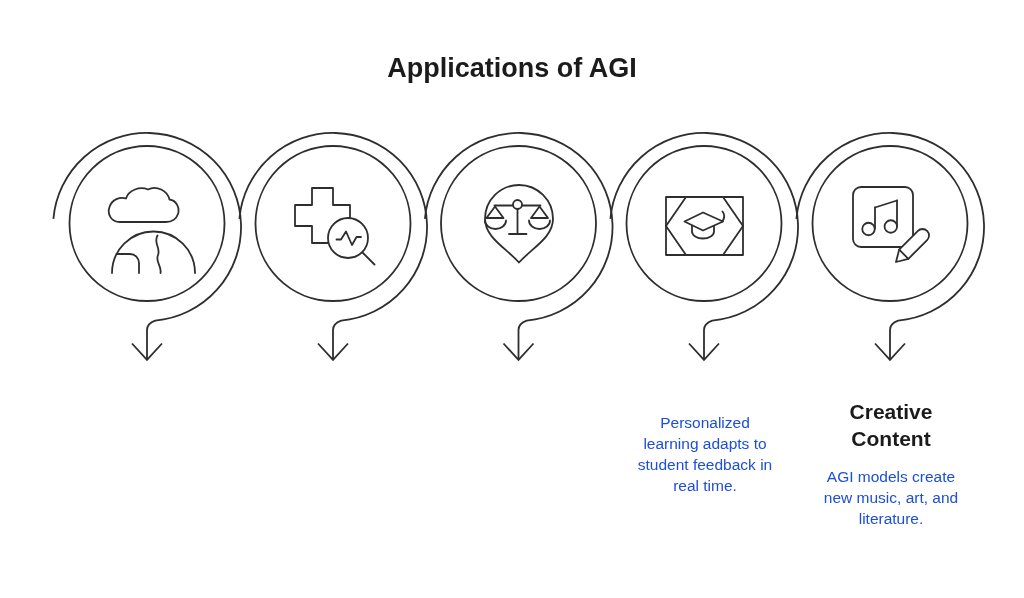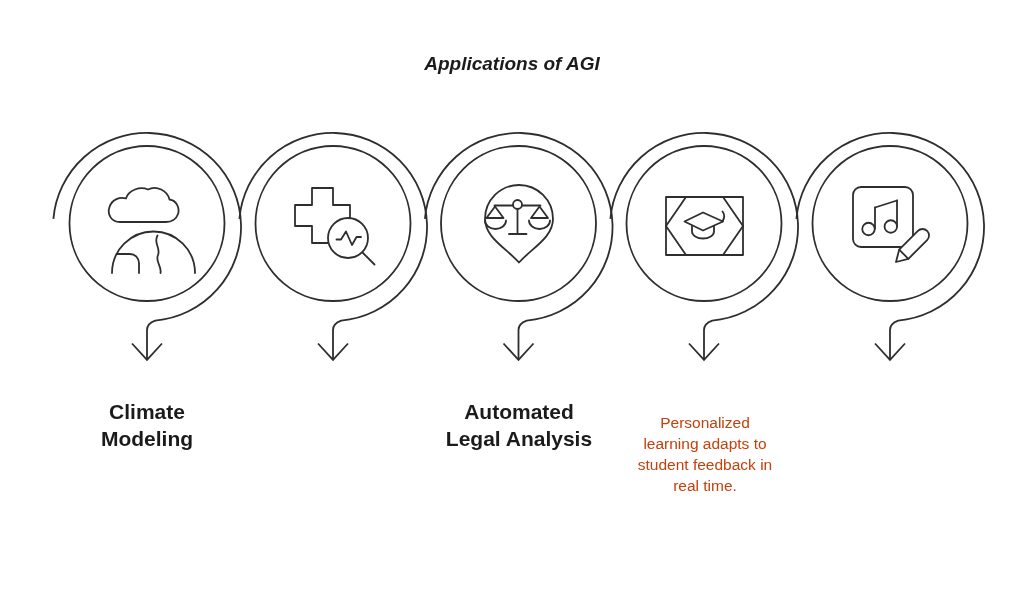--- a/index.html
+++ b/index.html
@@ -2,40 +2,39 @@
 <html><head>
 <meta charset="utf-8">
 <style>
   html,body { margin:0; padding:0; background:#ffffff; }
   .canvas {
     position:relative; width:1024px; height:598px; background:#ffffff;
     font-family:"Liberation Sans", sans-serif; overflow:hidden;
   }
   .page-title {
     position:absolute; top:54px; left:0; width:1024px; margin:0;
-    text-align:center; font-size:19px; font-weight:bold; color:#1b1b1b;
+    text-align:center; font-size:27px; font-weight:bold; color:#1b1b1b;
     line-height:1.1;
-    font-style:italic;
   }
   .diagram { position:absolute; top:0; left:0; }
   .diagram * { fill:none; stroke:#2e2e2e; stroke-width:1.8px; }
   .diagram .icon  { stroke-width:1.7px; stroke-linecap:round; stroke-linejoin:round; }
   .diagram .wfill { fill:#ffffff; }
   .labels {
     position:absolute; top:398px; left:54px; width:930px;
     display:flex; flex-direction:row;
   }
   .col { width:186px; text-align:center; }
   .col h2 {
     margin:0; font-size:21px; line-height:27px; font-weight:bold;
     color:#1b1b1b; white-space:pre-line;
   }
   .col p {
     margin:14px 0 0 0; font-size:15.5px; line-height:21px;
-    color:#c2410c; white-space:pre-line;
+    color:#1d4ed8; white-space:pre-line;
   }
 </style>
 </head>
 <body>
 
 <div class="canvas">
 
   <h1 class="page-title">Applications of AGI</h1>
 
   <svg class="diagram" width="1024" height="380" viewBox="0 0 1024 380" xmlns="http://www.w3.org/2000/svg">
@@ -110,30 +109,33 @@
       <circle class="wfill" cx="890.8" cy="226.5" r="6.25"></circle>
       <g transform="translate(896 262) rotate(-45)">
         <path class="wfill" d="M 0 0 L 11 -6.5 H 37.5 A 6.5 6.5 0 0 1 37.5 6.5 H 11 Z"></path>
         <path d="M 11 -6.5 V 6.5"></path>
       </g>
     </g>
   </svg>
 
   <div class="labels">
     <div class="col">
-      <h2>Climate
-Modeling</h2>
     </div>
     <div class="col">
     </div>
     <div class="col">
-      <h2>Automated
-Legal Analysis</h2>
     </div>
     <div class="col">
       <p>Personalized
 learning adapts to
 student feedback in
 real time.</p>
     </div>
+    <div class="col">
+      <h2>Creative
+Content</h2>
+      <p>AGI models create
+new music, art, and
+literature.</p>
+    </div>
   </div>
 
 </div>
 
 </body></html>

